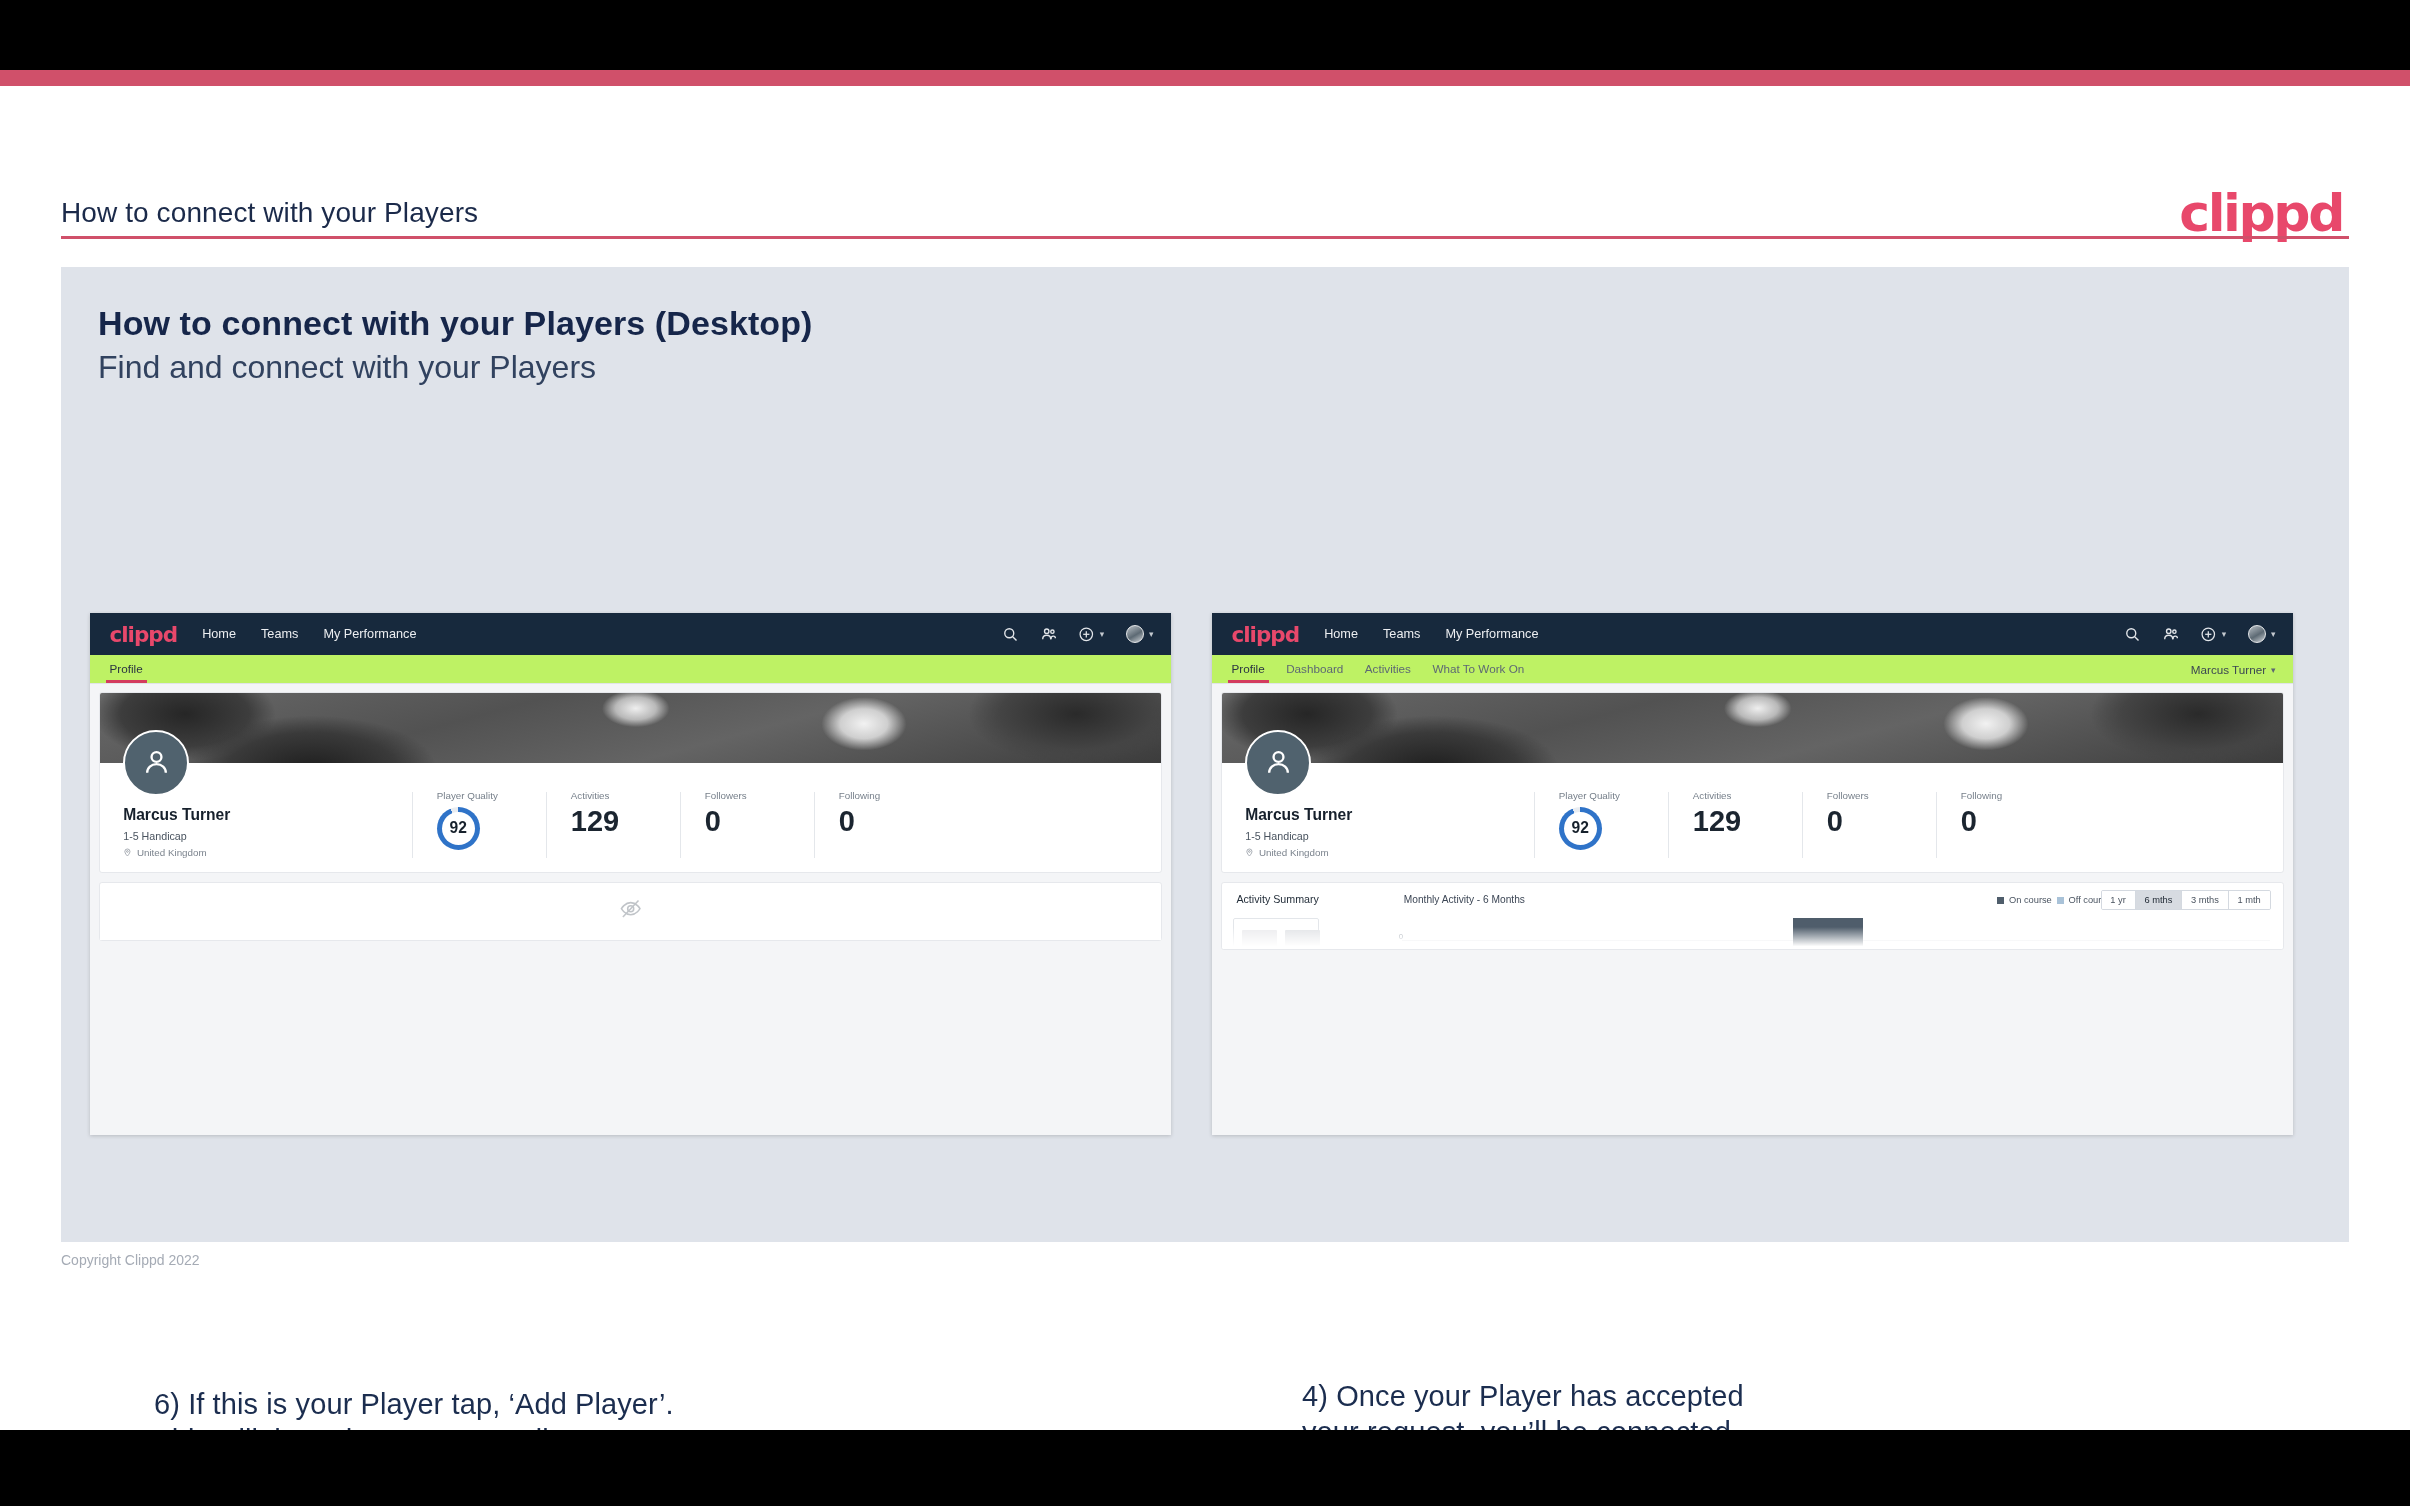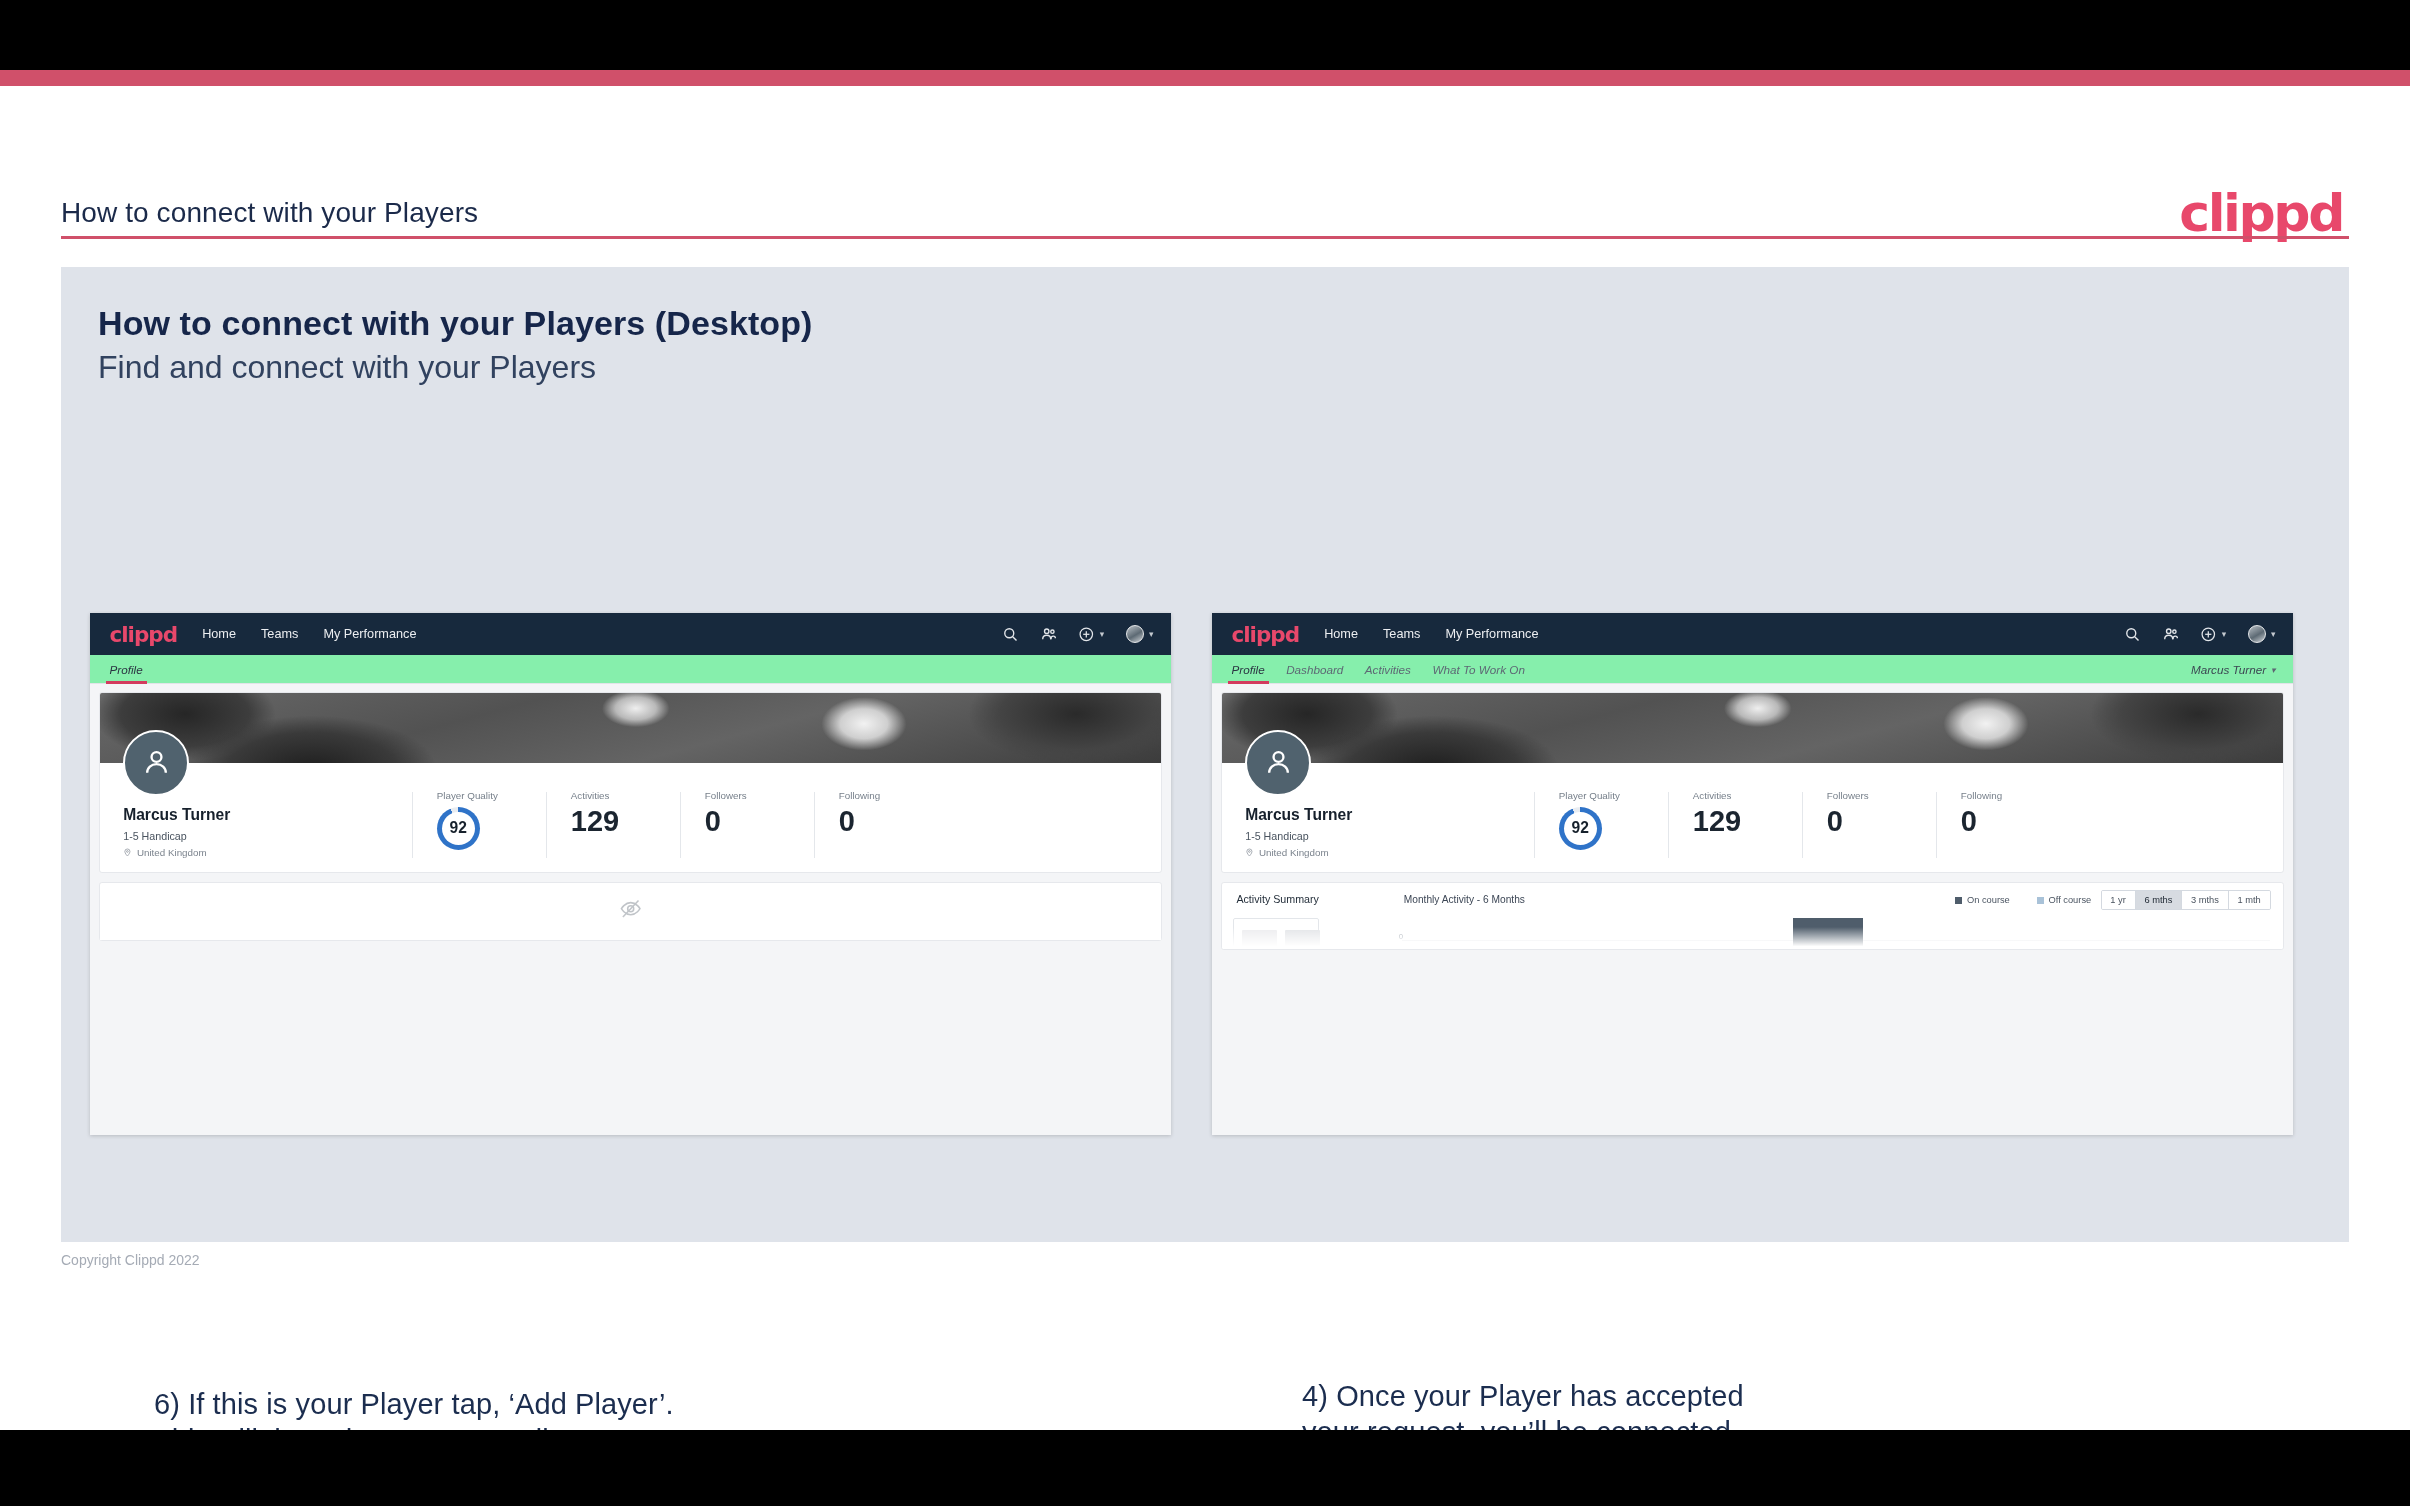--- a/index.html
+++ b/index.html
@@ -87,22 +87,22 @@
   .nav-icon svg { display:block; }
   .nav-avatar {
     width:18.5px; height:18.5px; border-radius:50%;
     background:linear-gradient(150deg,#b9c0c6 0%,#5d6a74 55%,#cfd4d8 100%);
     border:1px solid #e6e8ea;
   }
   .icon-pair { display:flex; align-items:center; gap:4.9px; }
 
   
   .tabbar {
-    position:relative; width:100%; height:29px; background:#86efac;
-    border-bottom:1px solid #e1e4e8; display:flex; align-items:flex-start;font-style:italic;
+    position:relative; width:100%; height:29px; background:#bef264;
+    border-bottom:1px solid #e1e4e8; display:flex; align-items:flex-end;
   }
   .tab {
     position:relative; font-size:11.7px; color:#5d6874;
     padding:0 0 0 0; margin-left:21.5px; height:29px;
     display:flex; align-items:center;
   }
   .tab.first { margin-left:19.5px; }
   .tab.active { color:#2b3442; }
   .tab.active::after {
     content:""; position:absolute; left:-3.9px; right:-3.9px; bottom:0;
@@ -182,21 +182,21 @@
   }
 
   
   .activity {
     position:relative; margin:8.8px 8.8px 0 8.8px; background:#fff;
     border:1px solid #e6e8ec; border-radius:2.9px; height:68px; overflow:hidden;
   }
   .act-head { position:relative; height:33px; }
   .act-title { position:absolute; left:14.6px; top:10.7px; font-size:10.7px; font-weight:normal; color:#1f2a36; }
   .act-sub { position:absolute; left:182px; top:11.7px; font-size:10.2px; color:#3c4655; }
-  .legend { position:absolute; right:192px; top:12.7px; display:flex; gap:27px; align-items:center; }
+  .legend { position:absolute; right:172px; top:12.7px; display:flex; gap:5px; align-items:center; }
   .legend-item { display:flex; align-items:center; gap:4.9px; font-size:9.3px; color:#4b5562; }
   .swatch { width:6.8px; height:6.8px; display:inline-block; }
   .range { position:absolute; right:12.7px; top:7.8px; display:flex; border:1px solid #d4d9e0; border-radius:2px; overflow:hidden; }
   .range-btn { font-size:9.3px; color:#4a535f; padding:3.9px 8.8px; background:#fff; border-right:1px solid #d4d9e0; }
   .range-btn:last-child { border-right:none; }
   .range-btn.active { background:#d7dbe1; color:#222b36; font-weight:normal; }
   .act-body { position:relative; height:35px; }
   .mini-card {
     position:absolute; left:11.7px; top:2px; width:86px; height:33px;
     border:1px solid #e3e6ea; border-radius:2px; background:#fff;

